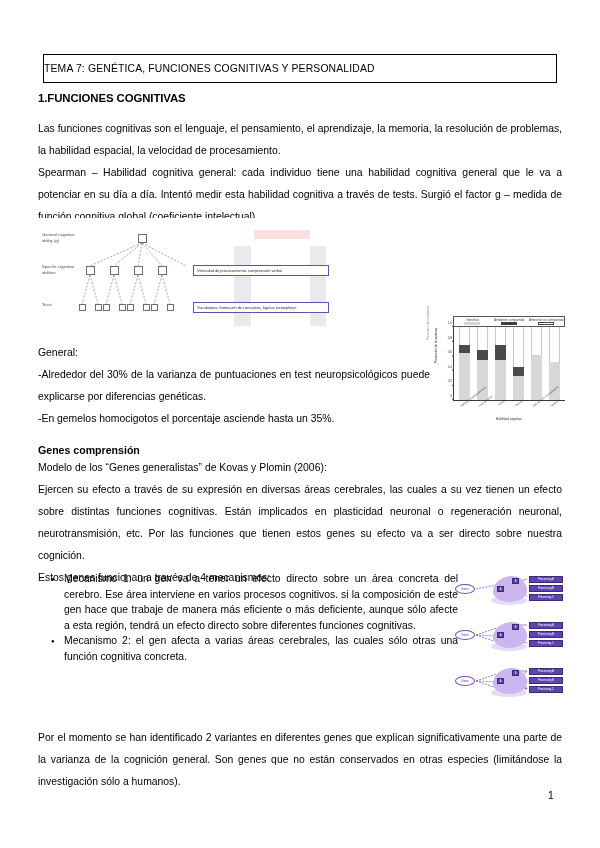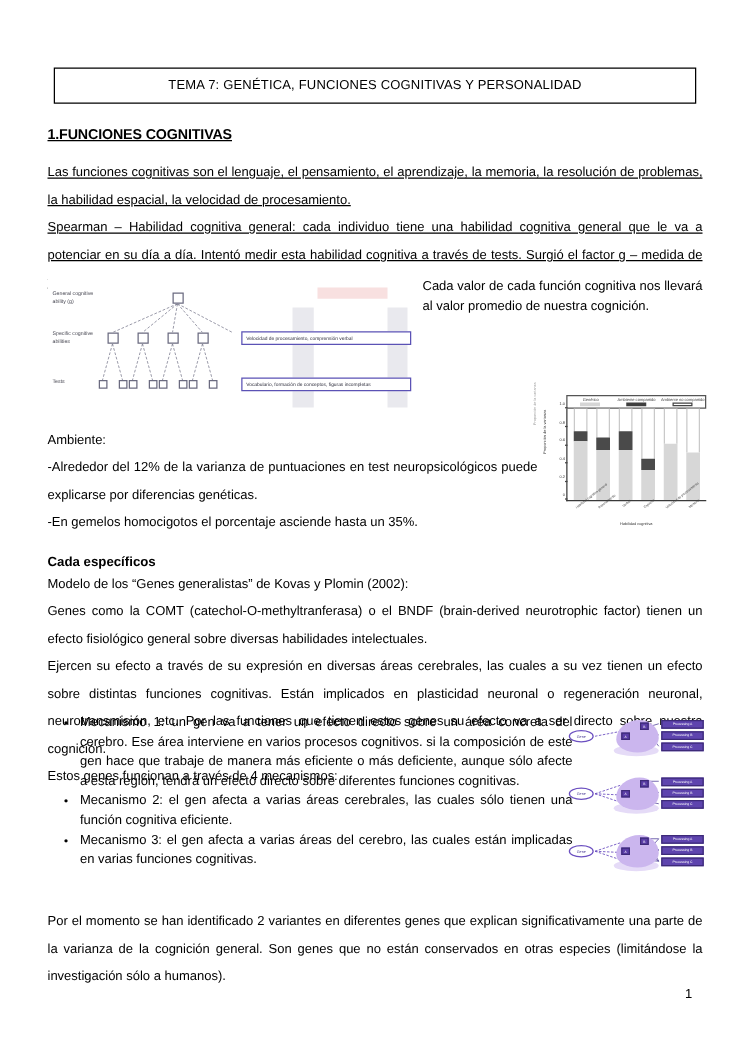--- a/index.html
+++ b/index.html
@@ -19,35 +19,34 @@
     width: 600px; height: 848px;
     padding: 0;
   }
 
   
   .title-box {
     position: absolute;
     left: 43px; top: 54px;
     width: 514px; height: 29px;
     border: 1.5px solid #000;
-    display: flex; align-items: center; justify-content: center;
+    display: flex; align-items: center; 
   }
   .title-box .title-text {
     font-size: 10.4px;
     letter-spacing: 0.15px;
     font-weight: 400;
     white-space: nowrap;
   }
 
   
   .content {
     position: absolute;
-    left: 38px; top: 102px;
+    left: 38px; top: 92px;
     width: 524px;
-    text-decoration: underline;
   }
   h2.section-h {
     font-size: 11.4px;
     font-weight: bold;
     margin: 0 0 14px 0;
     letter-spacing: -0.1px;
   }
   h3.sub-h {
     font-size: 10.6px;
     font-weight: bold;
@@ -391,26 +390,25 @@
       <div class="node small" style="left:129px; top:86px;"></div>
 
       <div class="pink-smudge" style="left:216px; top:12px; width:56px; height:9px;"></div>
       <div class="gray-smudge" style="left:196px; top:28px; width:17px; height:80px;"></div>
       <div class="gray-smudge" style="left:272px; top:28px; width:16px; height:80px;"></div>
 
       <div class="callout" style="left:155px; top:47px; width:136px;">Velocidad de procesamiento, comprensión verbal</div>
       <div class="callout" style="left:155px; top:84px; width:136px;">Vocabulario, formación de conceptos, figuras incompletas</div>
     </div>
 
-    <div class="side-text">Cada valor de cada función cognitiva nos llevará al valor promedio de nuestra cognición.</div>
   </div>
 
   <div class="estudio">
-    <p class="para left">Ambiente:</p>
-    <p class="para">-Alrededor del 12% de la varianza de puntuaciones en test neuropsicológicos puede explicarse por diferencias genéticas.</p>
+    <p class="para left">General:</p>
+    <p class="para">-Alrededor del 30% de la varianza de puntuaciones en test neuropsicológicos puede explicarse por diferencias genéticas.</p>
     <p class="para left">-En gemelos homocigotos el porcentaje asciende hasta un 35%.</p>
   </div>
   <div class="artifact-text" style="left:426px; top:340px;">Proporción de la varianza</div>
 
   <div class="chart-wrap">
 
     <div class="legend-band">
       <div class="legend-item">
         <span class="lg-text">Genético</span>
         <span class="legend-swatch sw-gen"></span>
@@ -480,32 +478,30 @@
         <span>Razonamiento</span>
         <span>Verbal</span>
         <span>Espacial</span>
         <span>Velocidad de procesamiento</span>
         <span>Memoria</span>
       </div>
     <div class="xlab">Habilidad cognitiva</div>
   </div>
 
   <div class="genes-block">
-    <h3 class="sub-h">Cada específicos</h3>
-    <p class="para left">Modelo de los “Genes generalistas” de Kovas y Plomin (2002):</p>
-    <p class="para">Genes como la COMT (catechol-O-methyltranferasa) o el BNDF (brain-derived neurotrophic factor) tienen un efecto fisiológico general sobre diversas habilidades intelectuales.</p>
+    <h3 class="sub-h">Genes comprensión</h3>
+    <p class="para left">Modelo de los “Genes generalistas” de Kovas y Plomin (2006):</p>
     <p class="para">Ejercen su efecto a través de su expresión en diversas áreas cerebrales, las cuales a su vez tienen un efecto sobre distintas funciones cognitivas. Están implicados en plasticidad neuronal o regeneración neuronal, neurotransmisión, etc. Por las funciones que tienen estos genes su efecto va a ser directo sobre nuestra cognición.</p>
     <p class="para left">Estos genes funcionan a través de 4 mecanismos:</p>
   </div>
 
   <div class="mech-block">
     <ul class="mech" id="mech-list">
         <li>Mecanismo 1: un gen va a tener un efecto directo sobre un área concreta del cerebro. Ese área interviene en varios procesos cognitivos. si la composición de este gen hace que trabaje de manera más eficiente o más deficiente, aunque sólo afecte a esta región, tendrá un efecto directo sobre diferentes funciones cognitivas.</li>
-        <li>Mecanismo 2: el gen afecta a varias áreas cerebrales, las cuales sólo tienen una función cognitiva eficiente.</li>
-        <li>Mecanismo 3: el gen afecta a varias áreas del cerebro, las cuales están implicadas en varias funciones cognitivas.</li>
+        <li>Mecanismo 2: el gen afecta a varias áreas cerebrales, las cuales sólo otras una función cognitiva concreta.</li>
       </ul>
   </div>
 
   <div class="brainfigs">
 
     <div class="brainfig bf1">
       <svg class="bf-svg" viewBox="0 0 112 42">
         <g stroke="#6b4fc0" stroke-width="0.7" fill="none" stroke-dasharray="2,1.2">
           <line x1="21" y1="19" x2="42" y2="15"></line>
         </g>

